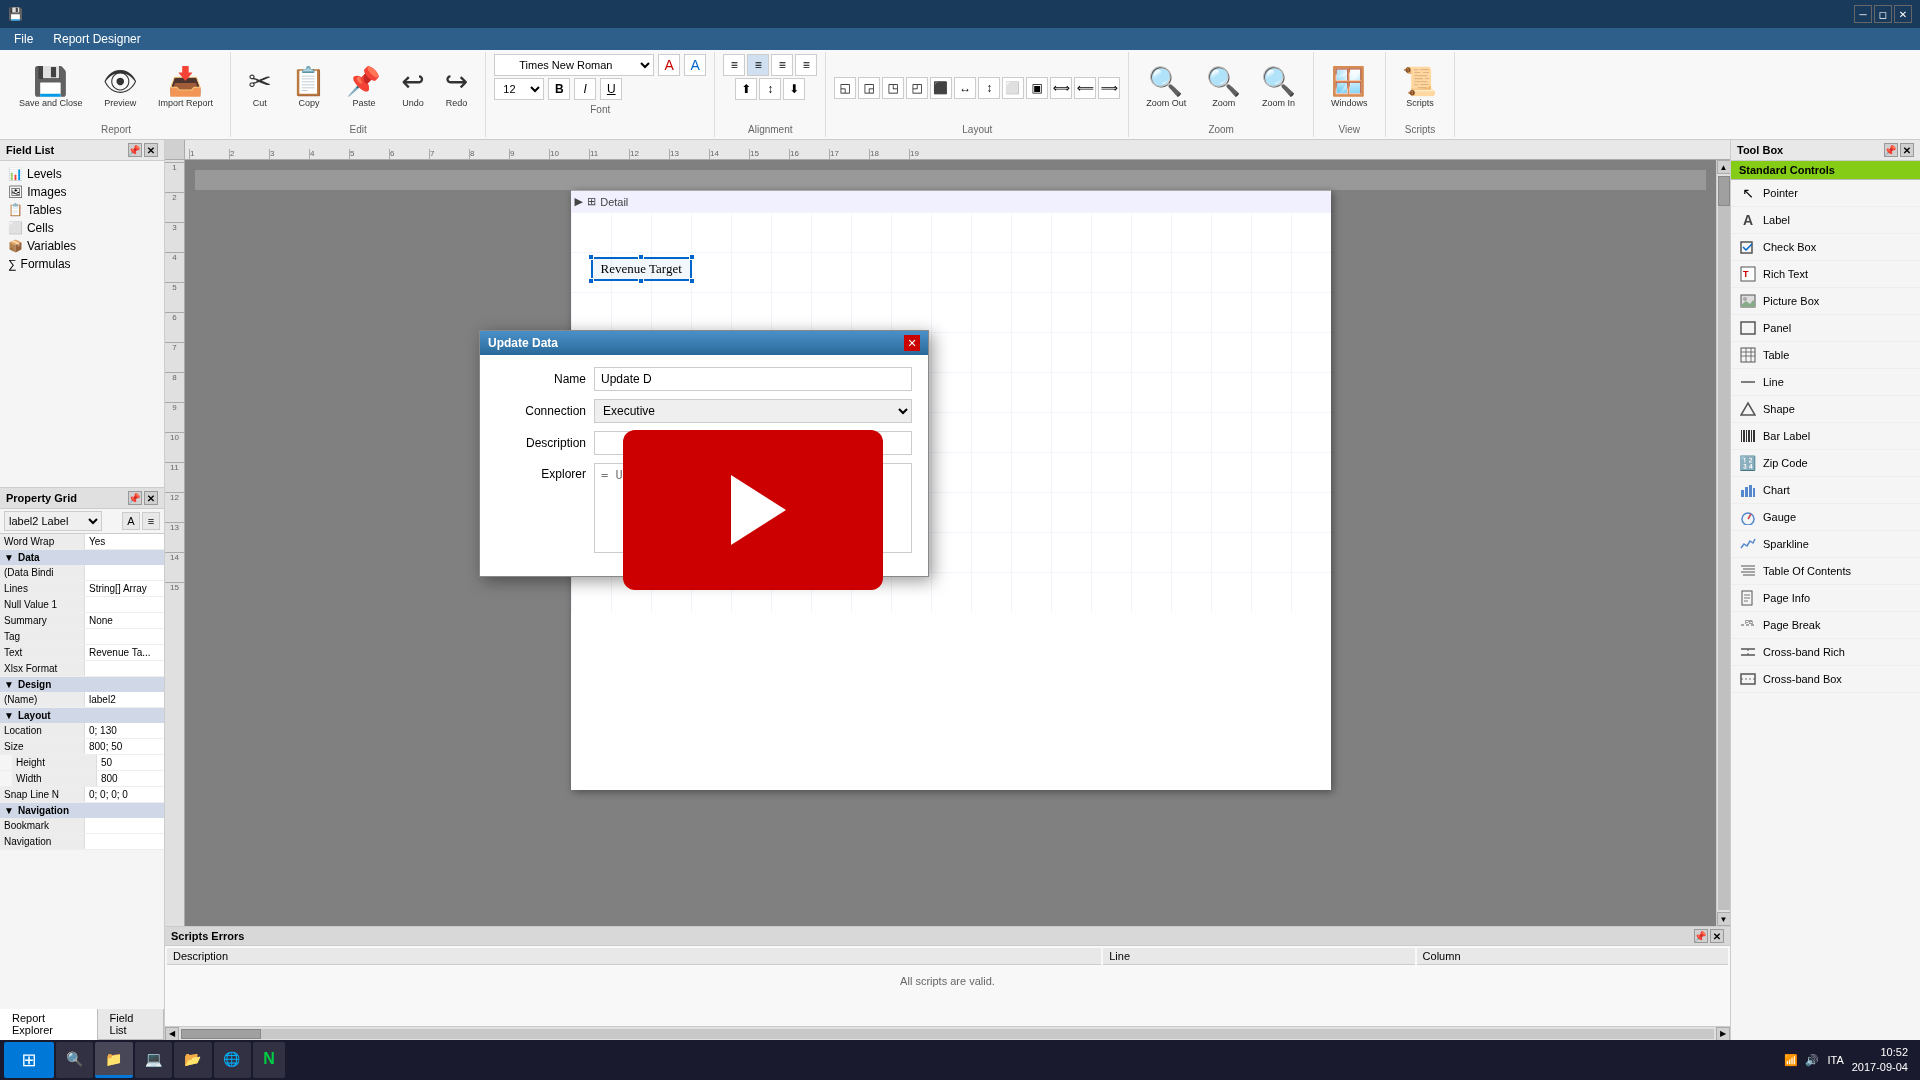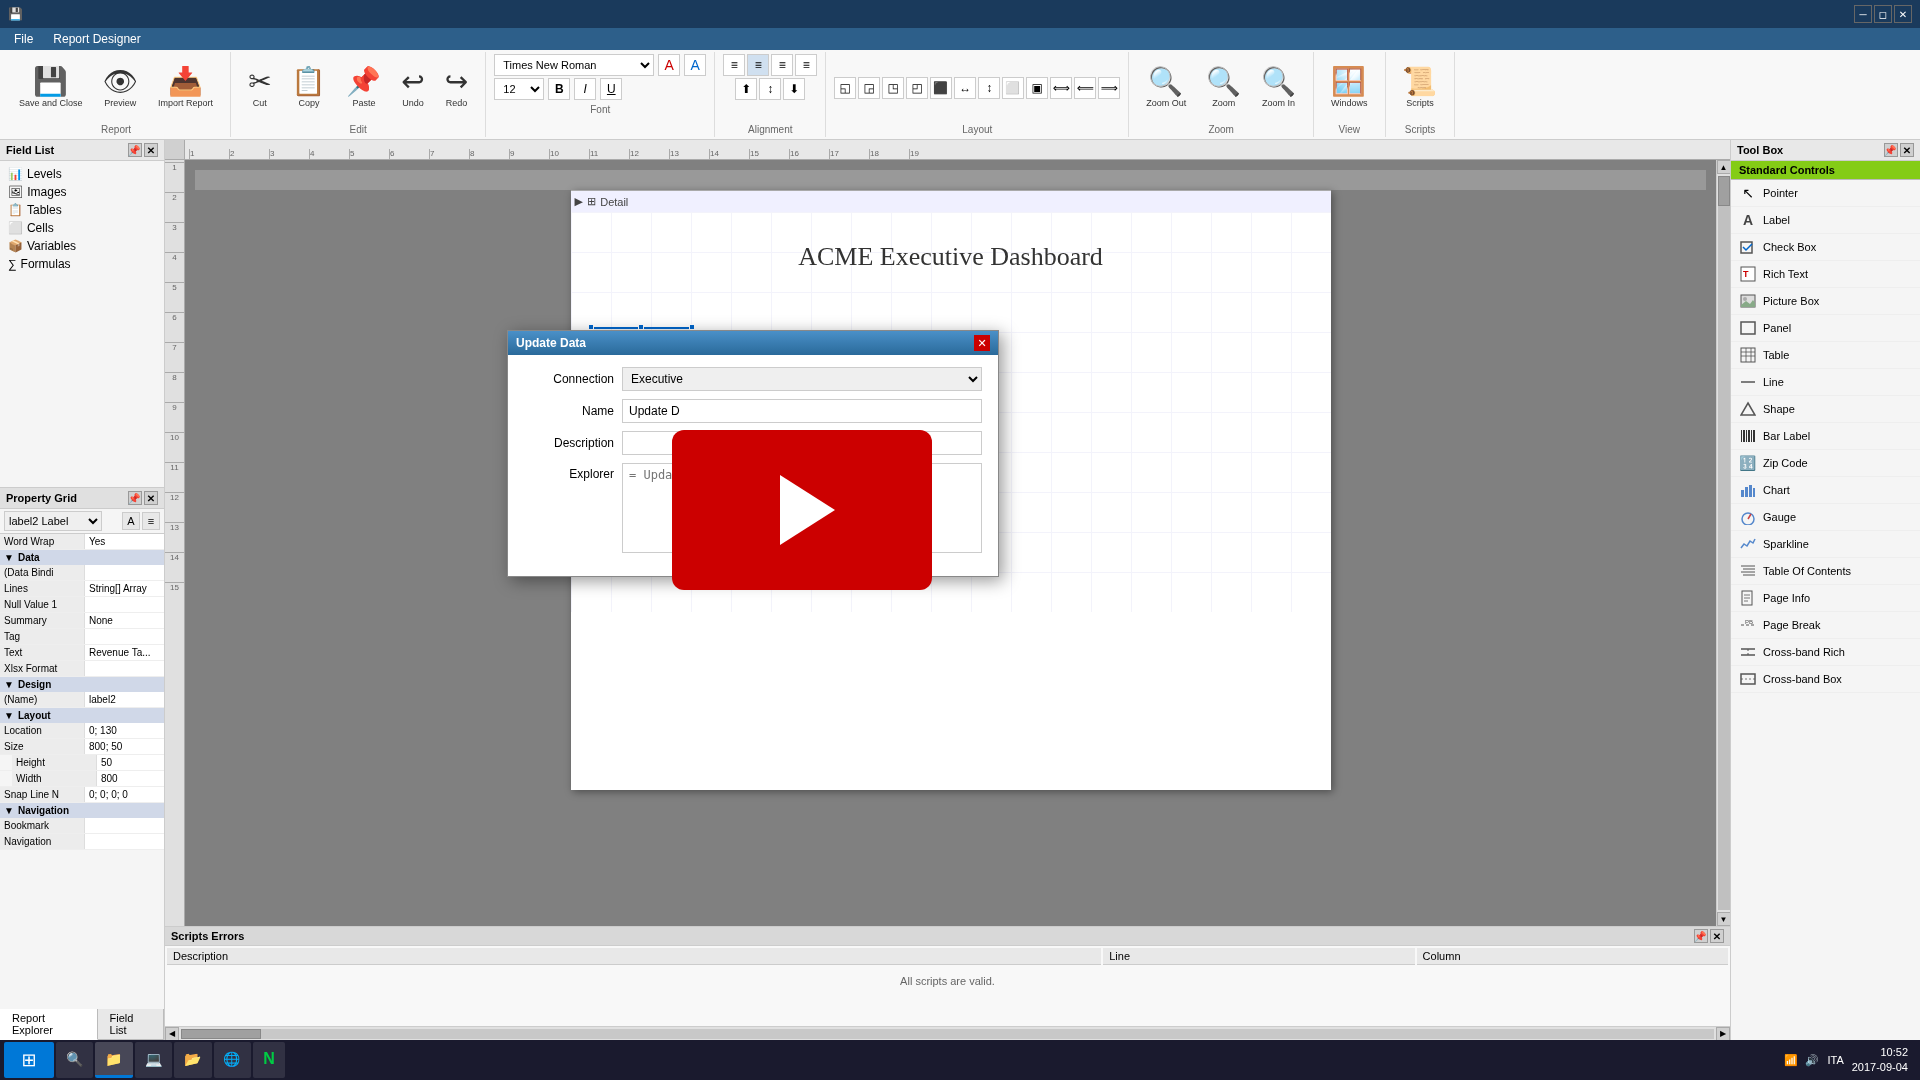--- a/index.html
+++ b/index.html
@@ -22,21 +22,21 @@
     .ribbon-group-label { font-size: 10px; color: #666; margin-top: 2px; }
     .ribbon-group-content { display: flex; align-items: center; gap: 2px; flex: 1; }
     .ribbon-btn-icon { font-size: 22px; line-height: 1; }
     .ribbon-btn-label { font-size: 9px; text-align: center; margin-top: 2px; white-space: nowrap; }
     .ribbon-btn-large { display: flex; flex-direction: column; align-items: center; padding: 4px 8px; cursor: pointer; border-radius: 3px; font-size: 10px; color: #333; border: 1px solid transparent; }
     .ribbon-btn-large .ribbon-btn-icon { font-size: 28px; }
 
     
     .font-group { display: flex; flex-direction: column; gap: 2px; padding: 2px 8px; border-right: 1px solid #ddd; }
     .font-row { display: flex; align-items: center; gap: 4px; }
-    .font-select { height: 22px; font-size: 11px; border: 1px solid #ccc; padding: 1px 4px; background: white; width: 160px; }
+    .font-select { height: 22px; font-size: 11px; border: 1px solid #ccc; padding: 1px 20px; background: white; width: 160px; }
     .font-size-select { height: 22px; width: 50px; font-size: 11px; border: 1px solid #ccc; padding: 1px 4px; background: white; }
     .font-btn { width: 22px; height: 22px; border: 1px solid #ccc; background: white; cursor: pointer; font-size: 12px; display: flex; align-items: center; justify-content: center; }
     .font-btn.bold { font-weight: bold; }
     .font-btn.italic { font-style: italic; }
     .font-btn.underline { text-decoration: underline; }
     .font-group-label { font-size: 10px; color: #666; text-align: center; margin-top: 2px; }
     .align-btn { width: 22px; height: 22px; border: 1px solid #ccc; background: white; cursor: pointer; font-size: 12px; display: flex; align-items: center; justify-content: center; }
     .panel-header { background: #e8e8e8; border-bottom: 1px solid #ccc; padding: 3px 6px; font-size: 11px; font-weight: bold; display: flex; align-items: center; justify-content: space-between; }
     .panel-header-controls { display: flex; gap: 2px; }
     .panel-ctrl-btn { width: 14px; height: 14px; font-size: 10px; cursor: pointer; display: flex; align-items: center; justify-content: center; background: #d0d0d0; border: 1px solid #999; }
@@ -62,21 +62,21 @@
     .prop-grid { flex: 1; overflow-y: auto; }
     .prop-row { display: flex; border-bottom: 1px solid #eee; }
     .prop-name { width: 85px; background: #ececec; padding: 2px 4px; font-size: 10px; border-right: 1px solid #ddd; flex-shrink: 0; }
     .prop-value { flex: 1; padding: 2px 4px; font-size: 10px; background: white; overflow: hidden; text-overflow: ellipsis; white-space: nowrap; }
     .prop-section { background: #d0d8e8; padding: 2px 4px; font-size: 10px; font-weight: bold; cursor: pointer; display: flex; align-items: center; gap: 4px; }
 
     
     .status-bar { background: #e8e8e8; border-top: 1px solid #ccc; height: 22px; display: flex; align-items: center; padding: 0 8px; font-size: 11px; color: #444; justify-content: space-between; }
     .status-right { display: flex; align-items: center; gap: 8px; }
     .zoom-slider { width: 80px; }
-    .dialog { background: white; border: 1px solid #888; box-shadow: 4px 4px 16px rgba(0,0,0,0.4); width: 492px; pointer-events: all; position: absolute; top: 330px; left: 507px; }
+    .dialog { background: white; border: 1px solid #888; box-shadow: 4px 4px 16px rgba(0,0,0,0.4); width: 450px; pointer-events: all; position: absolute; top: 330px; left: 479px; }
     .dialog-title { background: linear-gradient(to bottom, #4a90c8, #2a6a9a); color: white; padding: 4px 8px; font-size: 12px; font-weight: bold; display: flex; align-items: center; justify-content: space-between; }
     .dialog-close-btn { width: 16px; height: 16px; background: #c00; color: white; border: none; cursor: pointer; font-size: 11px; display: flex; align-items: center; justify-content: center; }
     .dialog-body { padding: 12px 16px; }
     .dialog-row { display: flex; align-items: center; margin-bottom: 8px; gap: 8px; }
     .dialog-label { width: 90px; text-align: right; font-size: 12px; flex-shrink: 0; }
     .dialog-input { flex: 1; height: 24px; border: 1px solid #ccc; padding: 2px 6px; font-size: 12px; }
     .dialog-select { flex: 1; height: 24px; border: 1px solid #ccc; padding: 2px 4px; font-size: 12px; }
     .dialog-textarea { flex: 1; height: 90px; border: 1px solid #ccc; padding: 4px 6px; font-size: 12px; resize: none; }
     .dialog-footer { padding: 8px 12px; display: flex; justify-content: flex-end; gap: 8px; border-top: 1px solid #eee; }
     .dialog-btn { padding: 4px 20px; border: 1px solid #999; background: #e8e8e8; cursor: pointer; font-size: 12px; border-radius: 2px; }
@@ -474,21 +474,20 @@
             <span>▶</span>
             <span>⊞</span>
             <span>Detail</span>
           </div>
 
           <div class="report-body">
             
             <div style="position:absolute;top:0;left:0;right:0;bottom:0;background-image:linear-gradient(#e8e8f8 1px, transparent 1px),linear-gradient(90deg, #e8e8f8 1px, transparent 1px);background-size:40px 40px;opacity:0.5;"></div>
 
             
-            <div style="text-align:center;font-size:26px;font-family:'Times New Roman',serif;color:#333;padding:20px 0;position:relative;z-index:1;">ACME Executive Dashboard</div>
 
             
             <div style="position:relative;z-index:1;display:inline-block;margin-left:10px;margin-top:35px;">
               <div style="border:2px solid #0066cc;padding:2px 8px;font-size:13px;font-family:'Times New Roman',serif;background:rgba(0,102,204,0.05);display:inline-block;cursor:move;position:relative;">Revenue Target</div>
               
               <div style="position:absolute;top:-3px;left:-3px;width:6px;height:6px;background:#0066cc;border:1px solid white;"></div>
               <div style="position:absolute;top:-3px;left:50%;width:6px;height:6px;background:#0066cc;border:1px solid white;transform:translateX(-50%);"></div>
               <div style="position:absolute;top:-3px;right:-3px;width:6px;height:6px;background:#0066cc;border:1px solid white;"></div>
               <div style="position:absolute;bottom:-3px;left:-3px;width:6px;height:6px;background:#0066cc;border:1px solid white;"></div>
               <div style="position:absolute;bottom:-3px;left:50%;width:6px;height:6px;background:#0066cc;border:1px solid white;transform:translateX(-50%);"></div>
@@ -728,29 +727,29 @@
 
 <div style="position:fixed;top:0;left:0;width:100%;height:calc(100% - 40px);z-index:1000;pointer-events:none;">
   <div class="dialog" style="pointer-events:all;">
     <div class="dialog-title">
       <span>Update Data</span>
       <button class="dialog-close-btn">✕</button>
     </div>
     <div class="dialog-body">
 
       <div class="dialog-row">
+        <span class="dialog-label">Name</span>
+        <input class="dialog-input" type="text" value="Update D" style="">
+      </div>
+
+      <div class="dialog-row">
         <span class="dialog-label">Connection</span>
         <select class="dialog-select">
           <option>Executive</option>
         </select>
-      </div>
-
-      <div class="dialog-row">
-        <span class="dialog-label">Name</span>
-        <input class="dialog-input" type="text" value="Update D" style="">
       </div>
 
       <div class="dialog-row">
         <span class="dialog-label">Description</span>
         <input class="dialog-input" type="text" style="">
       </div>
 
       <div class="dialog-row" style="align-items:flex-start;">
         <span class="dialog-label" style="padding-top:4px;">Explorer</span>
         <div class="dialog-content-area" style="flex:1;position:relative;">

